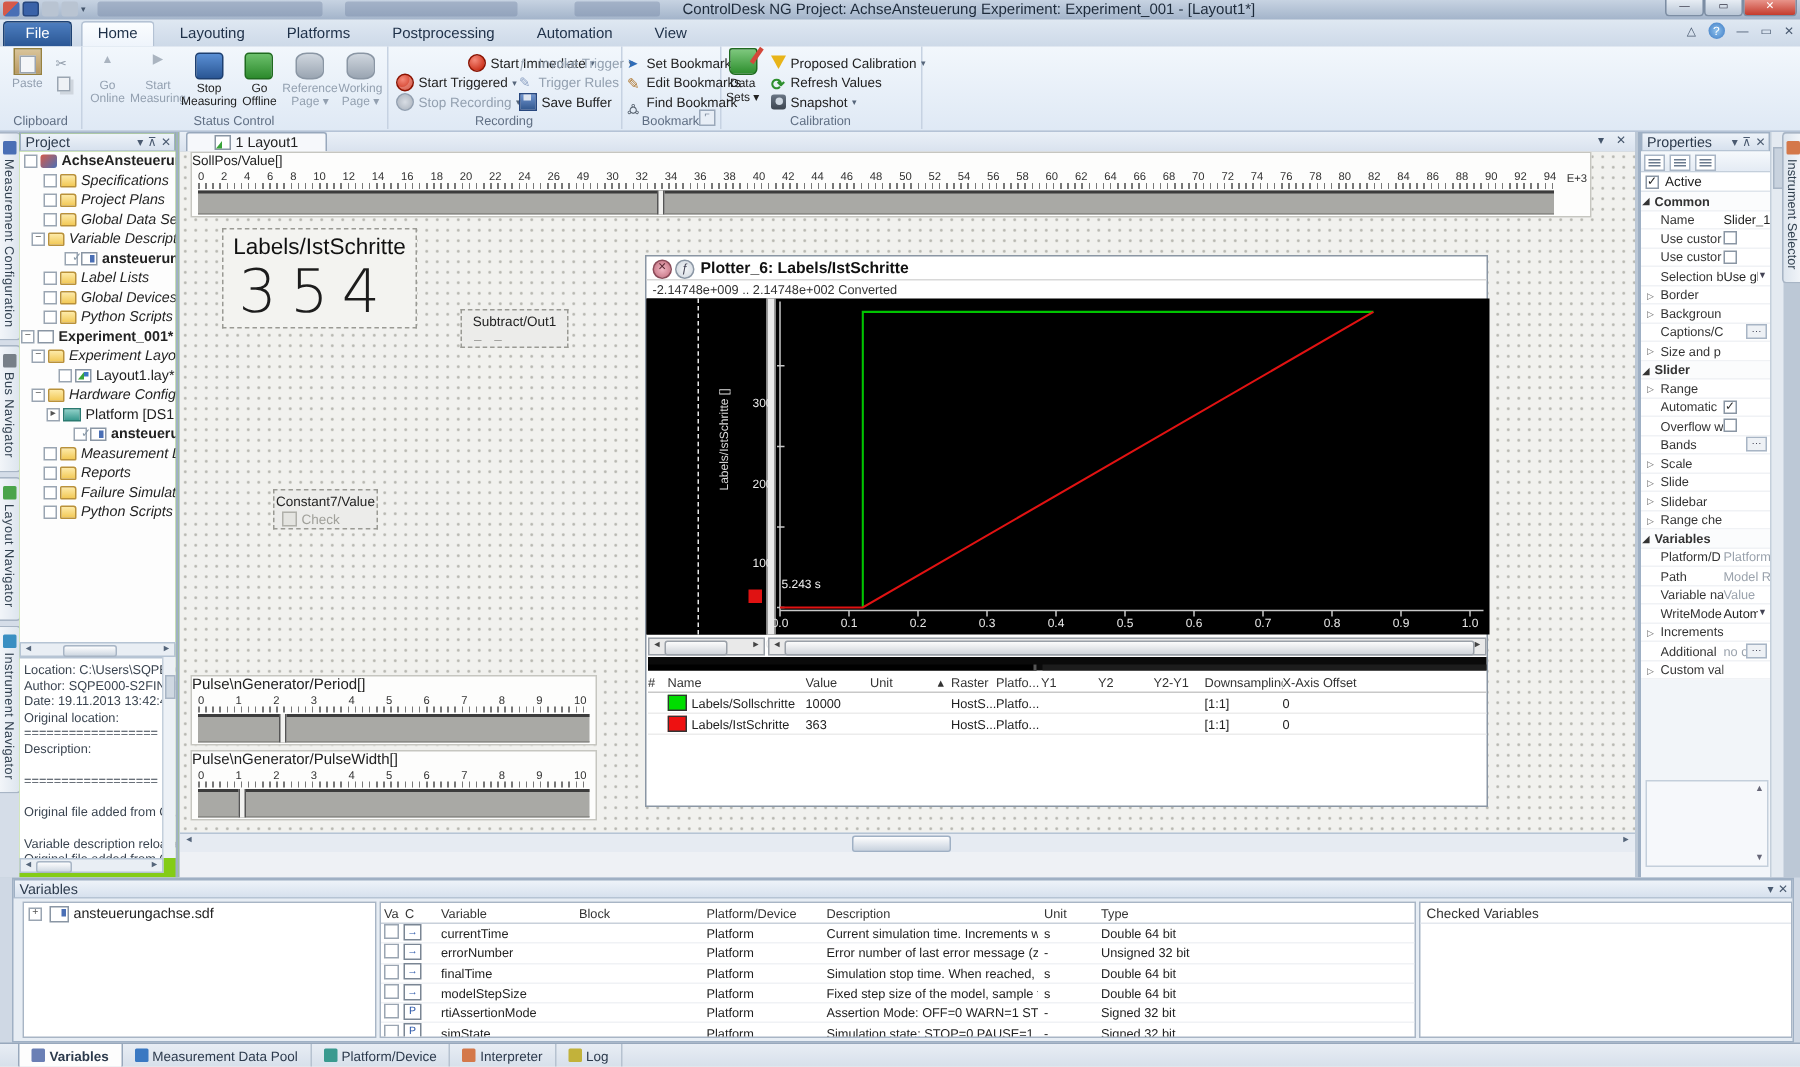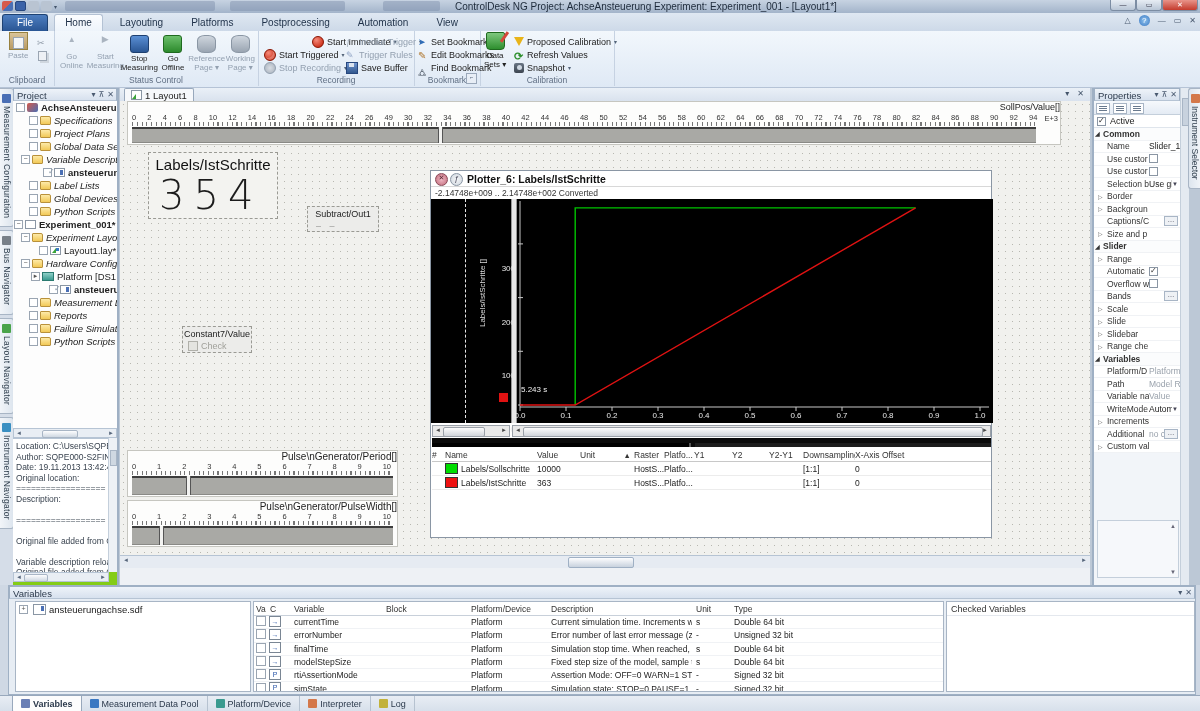--- a/index.html
+++ b/index.html
@@ -111,31 +111,31 @@
   .hscroll .thumb{position:absolute;top:1px;height:6px;background:linear-gradient(#fdfdfe,#cfd8e2);border:1px solid #a8b5c5;border-radius:2px;}
   .sarr{position:absolute;top:0;font-size:6px;color:#55657a;line-height:9px;}
   #project-info{position:absolute;left:0;top:350px;width:104px;height:134px;background:#fff;border-top:1px solid #b6c4d4;padding:2px 8px 2px 3px;box-sizing:border-box;overflow:hidden;}
   .info-line{font-size:8.5px;line-height:10.5px;color:#3a4450;white-space:nowrap;min-height:10.5px;}
   #info-vscroll{position:absolute;right:0;top:350px;width:8px;height:134px;background:#edf1f6;border-left:1px solid #c4cfdb;}
   #info-vscroll .thumb{position:absolute;left:1px;top:12px;width:5px;height:14px;background:#cfd8e2;border:1px solid #a8b5c5;}
 
   
   #center{left:120px;top:0;width:970px;height:497px;background:#eef1f5;}
   #docbar{position:absolute;left:0;top:0;width:970px;height:13px;background:linear-gradient(#eaf0f7,#d9e2ee);border-bottom:1px solid #98a8bc;}
-  #doc-tab{position:absolute;left:4px;top:0;height:12px;background:#f6f8fb;border:1px solid #98a8bc;border-bottom:none;border-radius:2px 2px 0 0;display:flex;align-items:center;gap:3px;padding:0 6px;font-size:9.5px;}
+  #doc-tab{position:absolute;left:4px;top:0;height:12px;background:#f6f8fb;border:1px solid #98a8bc;border-bottom:none;border-radius:2px 2px 0 0;display:flex;align-items:center;gap:3px;padding:0 18px;font-size:9.5px;}
   #doc-tab .dicon{width:9px;height:8px;background:#fff;border:1px solid #8a96a4;position:relative;}
   #doc-tab .dicon::before{content:"";position:absolute;left:0;bottom:0;border-left:4px solid transparent;border-bottom:5px solid #3aa43a;}
   #docbar-icons{position:absolute;right:6px;top:1px;display:flex;gap:8px;font-size:8px;color:#44556b;}
   #canvas{position:absolute;left:0;top:13px;width:970px;height:454px;background-color:#f1f1ee;background-image:radial-gradient(circle,#b7b7b0 .8px,transparent 1px);background-size:7px 7px;overflow:hidden;}
   #canvas-hscroll{position:absolute;left:0;top:467px;width:970px;height:12px;background:#e6ebf2;border-top:1px solid #b6c4d4;}
   #canvas-hscroll .thumb{position:absolute;left:448px;top:1px;width:64px;height:9px;background:linear-gradient(#fdfdfe,#c8d2de);border:1px solid #9fb0c4;border-radius:2px;}
 
   
   .slider-box{position:absolute;background:#fdfdfc;border:1px solid #c6c6c0;box-sizing:border-box;}
-  .slabel{text-align:right;font-size:9px;color:#222;height:11px;line-height:11px;white-space:nowrap;overflow:hidden;}
+  .slabel{text-align:left;font-size:9px;color:#222;height:11px;line-height:11px;white-space:nowrap;overflow:hidden;}
   .ruler{position:relative;height:9px;font-size:7.5px;color:#333;}
   .ruler .ticks-row{display:flex;justify-content:space-between;position:absolute;left:4px;right:22px;top:0;}
   .ruler.small .ticks-row{right:6px;}
   .tickmarks{position:relative;height:4px;margin:0 6px 0 4px;background:repeating-linear-gradient(90deg,#777 0 1px,transparent 1px 4.75px);}
   .strack{position:relative;margin:1px 4px 3px;background:#a9a9a5;border-top:2px solid #3c3c3c;border-bottom:1px solid #8a8a86;}
   .shandle{position:absolute;top:-2px;bottom:-1px;width:5px;background:#f2f2f0;border-left:1px solid #555;border-right:1px solid #555;box-sizing:border-box;}
   .exp-label{position:absolute;font-size:7.5px;color:#333;}
   .display-box{position:absolute;background:#f3f3f0;border:1px dashed #9a9a94;box-sizing:border-box;}
   .display-title{text-align:center;font-size:15px;color:#111;margin-top:3px;}
   .display-value{font-size:40px;font-weight:300;letter-spacing:9px;color:#1c1c1c;margin:2px 0 0 10px;line-height:40px;font-family:"DejaVu Sans",sans-serif;}

